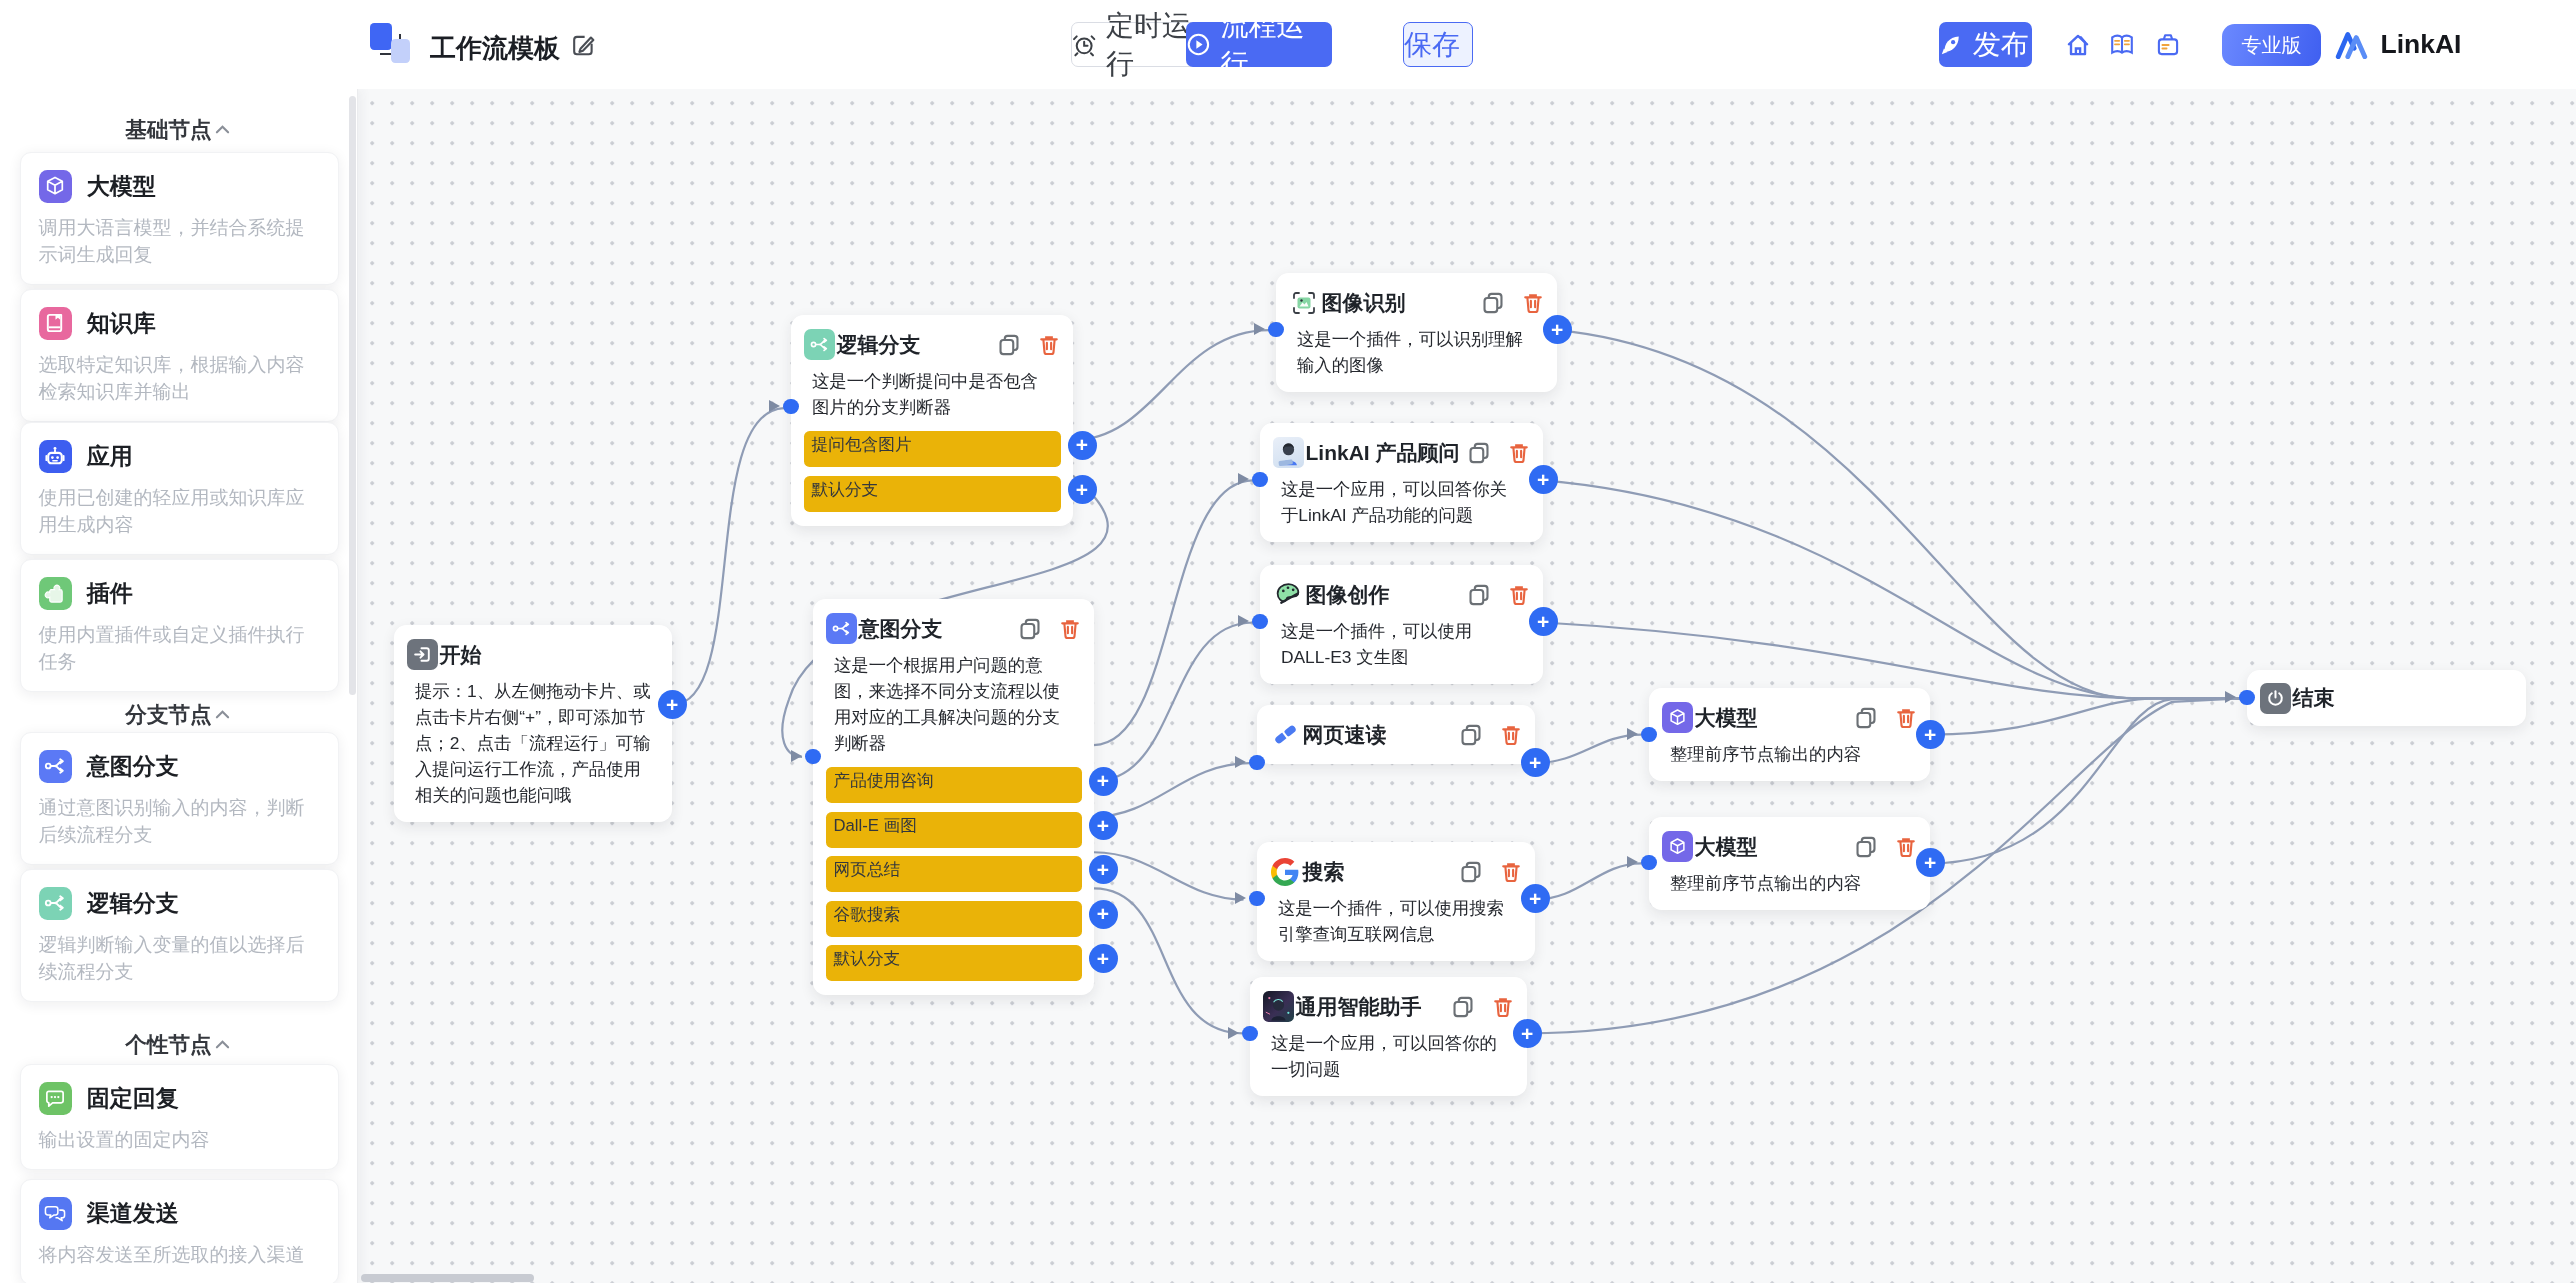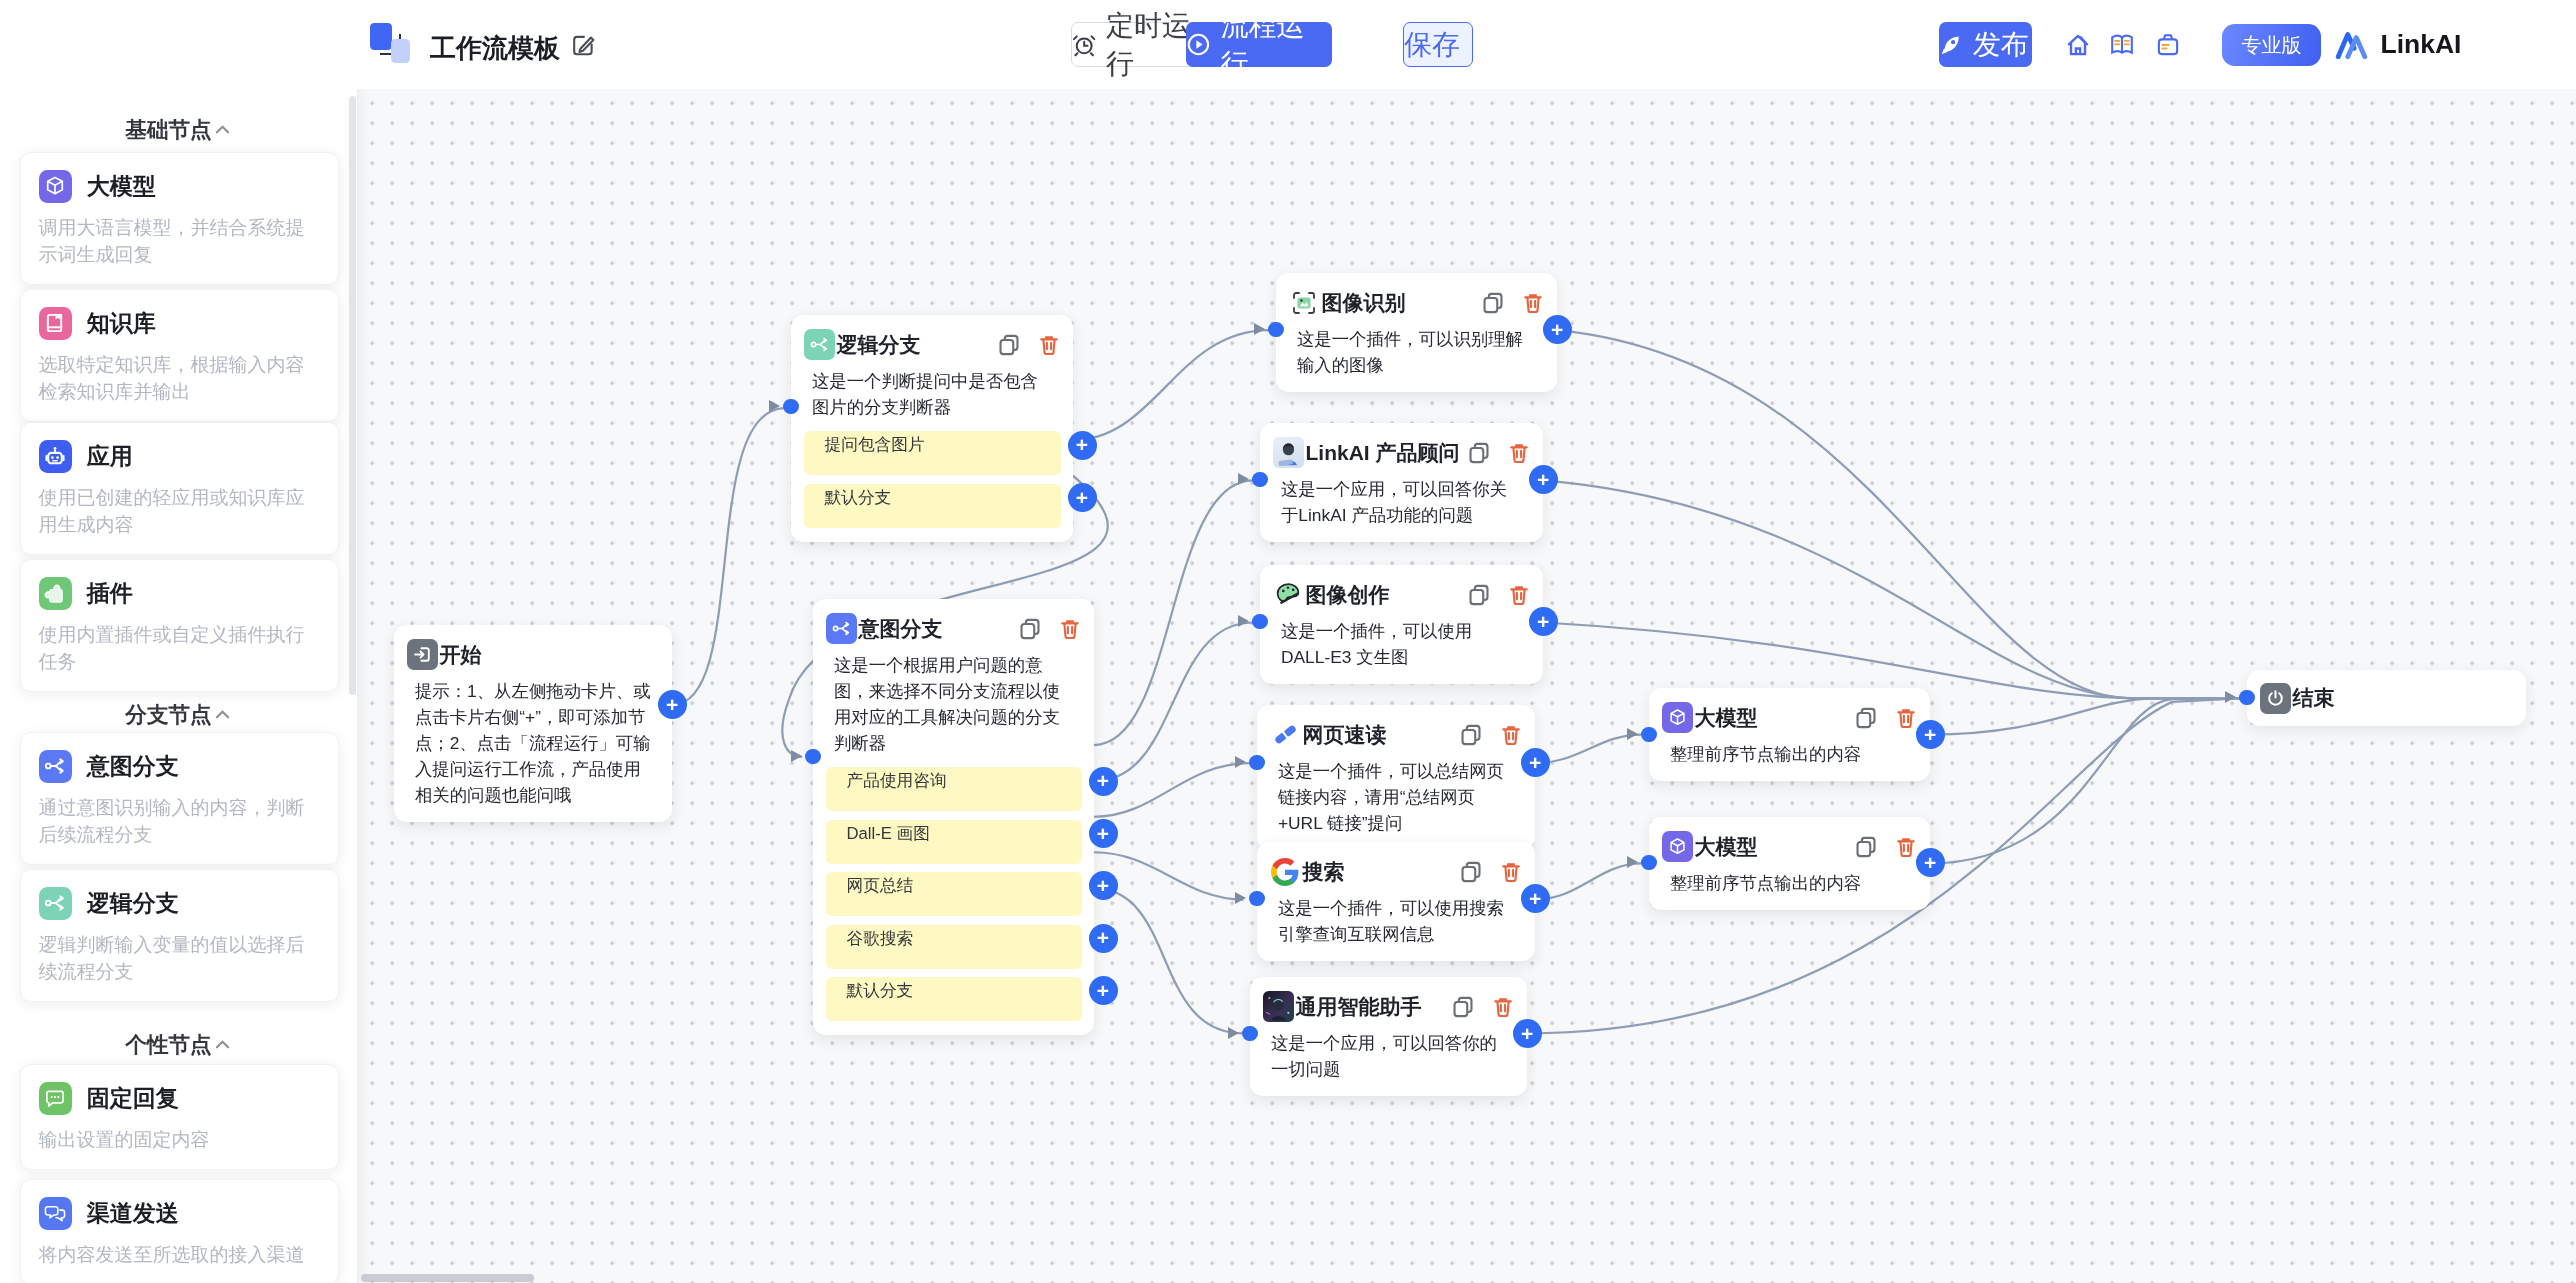--- a/index.html
+++ b/index.html
@@ -44,21 +44,21 @@
   .hscroll { position:absolute; left:361px; top:1274px; width:173px; height:8.4px; background:#c8cbd2; border-radius:4.2px; z-index:25; }
 
   
   .node { position:absolute; background:#fff; border-radius:12.5px; box-shadow:0 4.2px 14px rgba(31,35,41,.09); padding:14px 12.5px; z-index:10; cursor:grab; }
   .node-head { display:flex; align-items:center; gap:2px; height:31px; }
   .nicon { width:31px; height:31px; border-radius:7px; flex:0 0 31px; display:flex; align-items:center; justify-content:center; overflow:hidden; }
   .ntitle { font-size:21px; font-weight:600; color:#1f2329; white-space:nowrap; }
   .nacts { margin-left:auto; display:flex; gap:15.3px; align-items:center; }
   .act { width:24px; height:24px; cursor:pointer; }
   .ndesc { margin:8.4px 8.4px 0; font-size:17.4px; line-height:26px; color:#26292f; }
-  .brow { margin-top:8.4px; position:relative; height:44px; line-height:28px; background:#fef9c3; border-radius:5.6px; font-size:16.7px; color:#33373d; padding:0 21px; }
+  .brow { margin-top:8.4px; position:relative; height:36px; line-height:28px; background:#eab308; border-radius:5.6px; font-size:16.7px; color:#33373d; padding:0 8px; }
   .brow.first { margin-top:11px; }
 
   .port-plus { position:absolute; width:29px; height:29px; border-radius:50%; background:#2f6bf3; color:#fff; font-size:21px; font-weight:600; display:flex; align-items:center; justify-content:center; z-index:12; cursor:crosshair; }
   .row-plus { right:-36px; top:-0.7px; }
   .port-in { position:absolute; z-index:12; width:16.7px; height:16.7px; }
   .pin-dot { position:absolute; left:0; top:0; width:15.3px; height:15.3px; border-radius:50%; background:#2f6bf3; }
   .pin-arrow { position:absolute; left:-14px; top:1.4px; width:0; height:0; border-left:11px solid #7e8ba3; border-top:6.3px solid transparent; border-bottom:6.3px solid transparent; }
 
   svg { display:block; }
 </style>
@@ -523,21 +523,20 @@
         </span>
       <span class="act">
           <svg width="24" height="24" viewBox="0 0 34 34">
             <path d="M6,9 h22 M13,9 V6 h8 v3" fill="none" stroke="#e8643f" stroke-width="3" stroke-linecap="round"></path>
             <path d="M9,9 l1.6,18 a3,3 0 0 0 3,2.8 h6.8 a3,3 0 0 0 3,-2.8 L25,9" fill="none" stroke="#e8643f" stroke-width="3"></path>
             <path d="M14,14 v9 M20,14 v9" stroke="#e8643f" stroke-width="3" stroke-linecap="round"></path>
           </svg>
         </span>
     </span>
   </div>
-  <div class="ndesc">这是一个插件，可以总结网页链接内容，请用“总结网页+URL 链接”提问</div>
   <div class="port-in" style="left:-7.7px;top:50px">
       <span class="pin-arrow"></span>
       <span class="pin-dot"></span>
     </div>
   <div class="port-plus" style="right:-14.6px;top:43px">+</div>
 </div>
 
 <div class="node" style="left:1257px;top:842px;width:278px">
   <div class="node-head">
     <span class="nicon">

